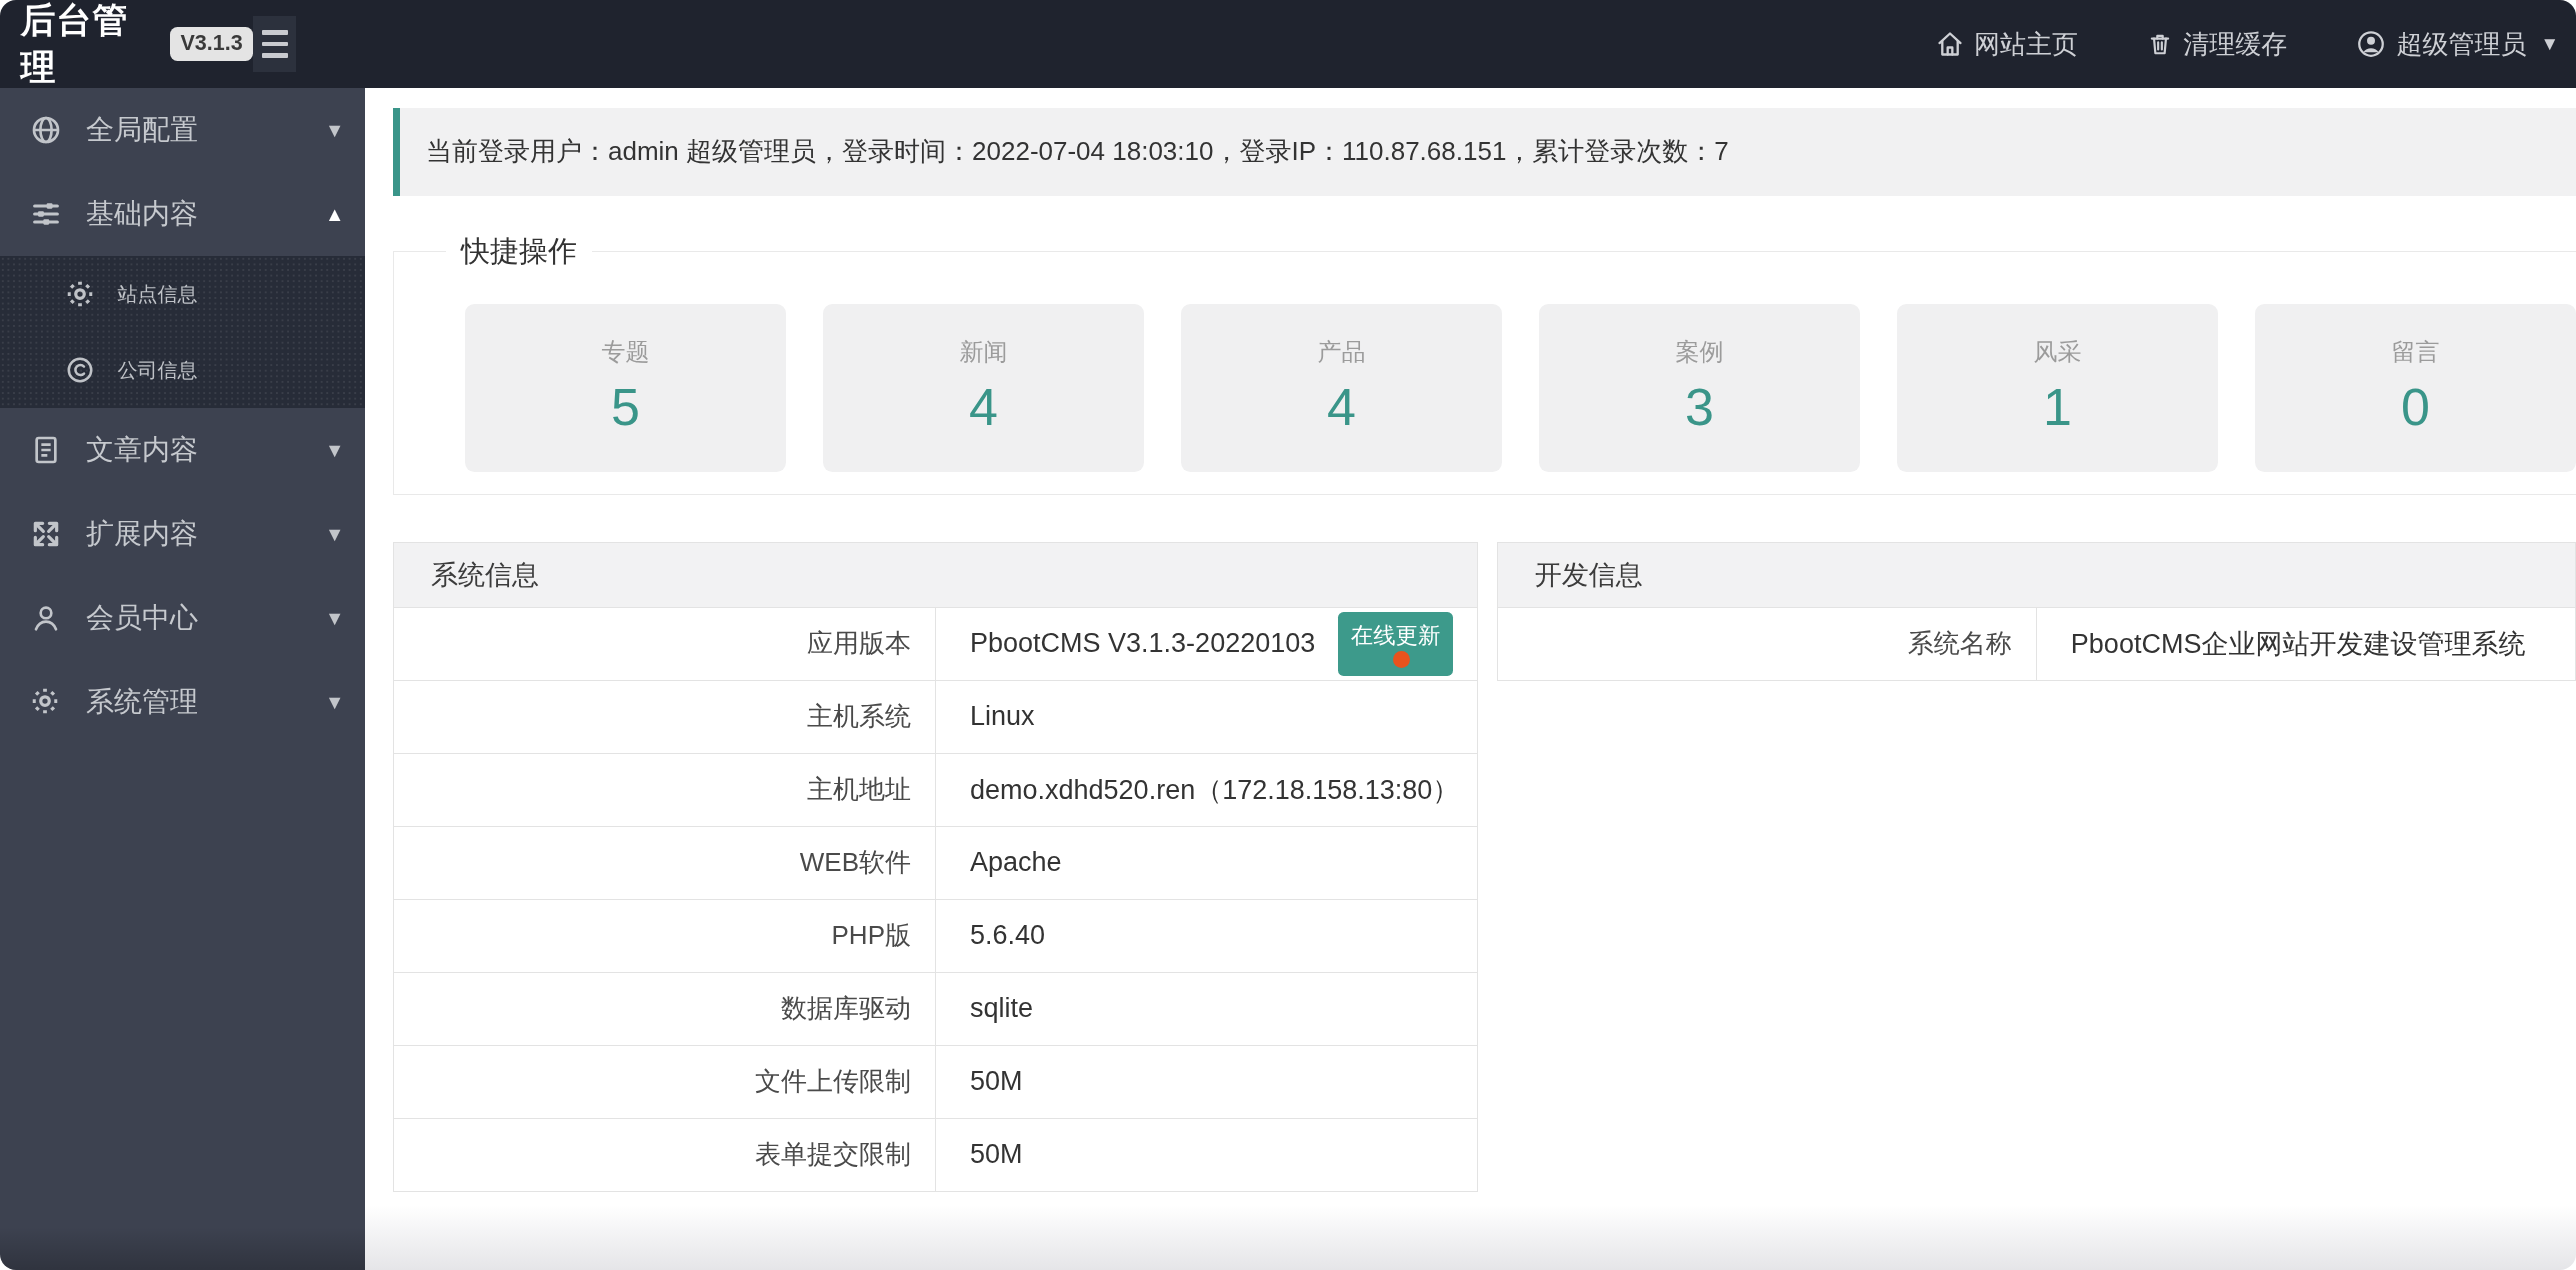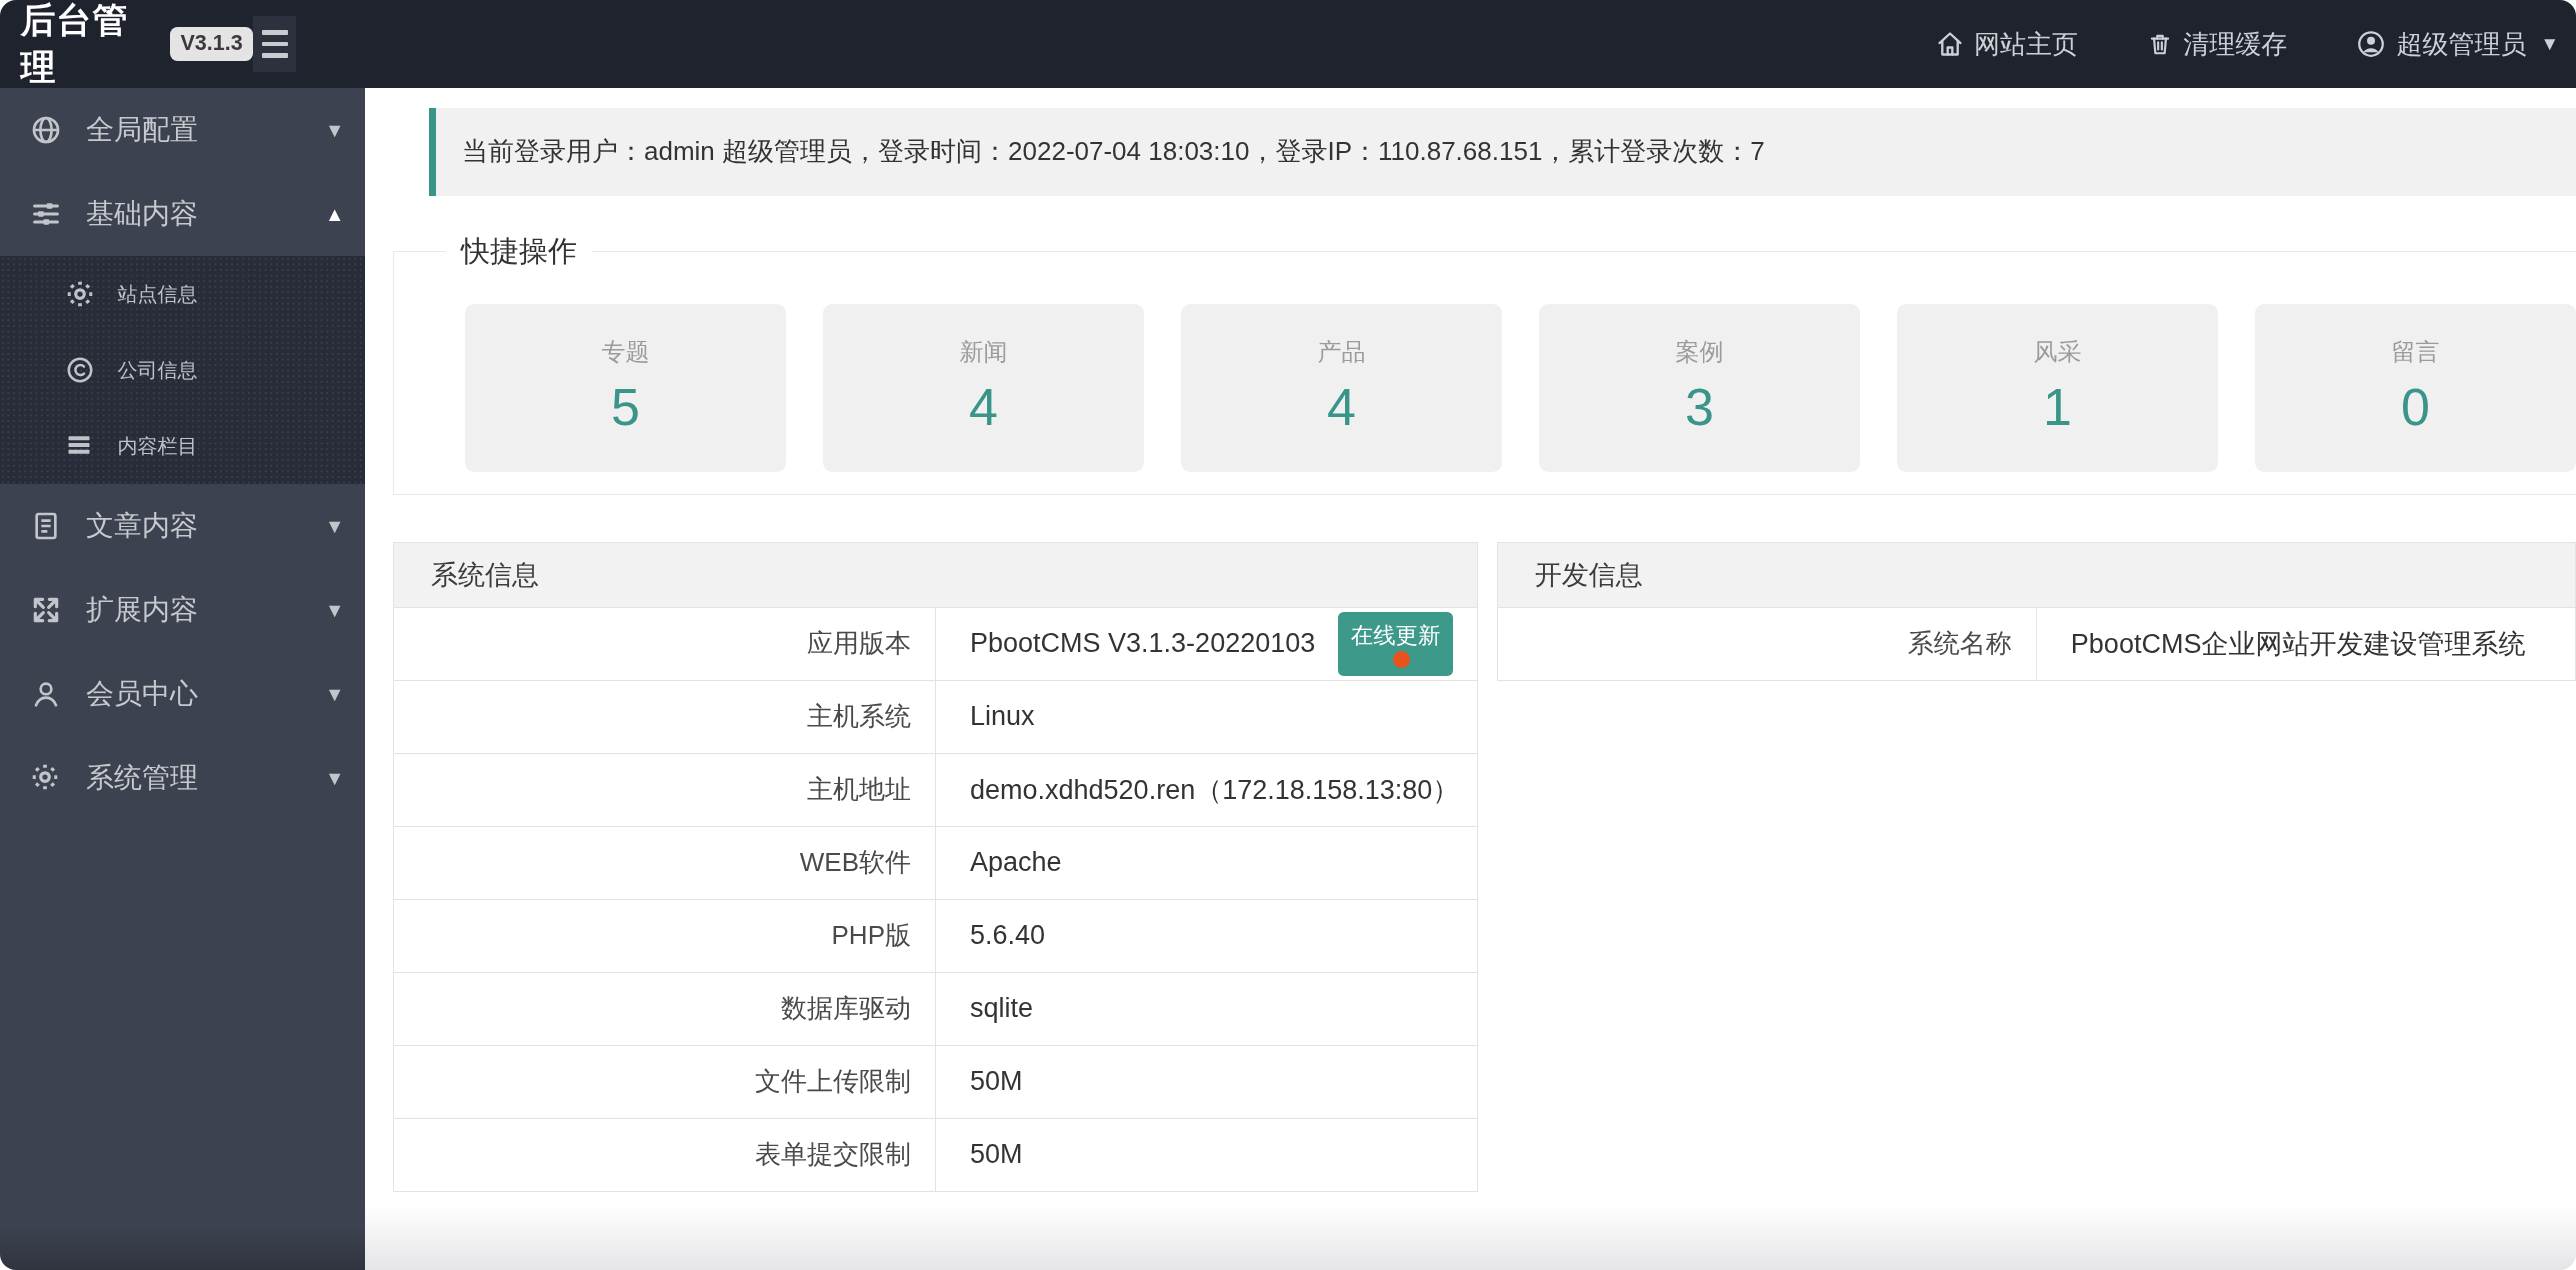--- a/index.html
+++ b/index.html
@@ -33,21 +33,21 @@
              background-size:5.6px 5.6px; }
   .sub-item { height:76px; display:flex; align-items:center; padding-left:65px; color:#bfc2c7; font-size:20px; cursor:pointer; }
   .sub-item .ico { width:30px; height:30px; margin-right:22.4px; flex:0 0 auto; color:#bfc2c7; }
 
   
   .main { position:absolute; top:88px; left:365px; right:0; bottom:0; background:#fff; padding-left:28px; overflow:hidden; }
   .main::after { content:""; position:absolute; left:0; right:0; bottom:0; height:65px;
                  background:linear-gradient(180deg, rgba(255,255,255,0), #e5e5e8); pointer-events:none; }
 
   .info-bar { margin-top:19.6px; height:88px; background:#f1f1f2; border-left:7.5px solid #3a9589;
-              display:flex; align-items:center; padding-left:26px; font-size:26px; color:#333;margin-left:36px; }
+              display:flex; align-items:center; padding-left:26px; font-size:26px; color:#333; }
 
   
   .quick { position:relative; border:0.9px solid #e9e9e9; border-right:none; margin-top:55px; }
   .quick-title { position:absolute; top:-22.4px; left:52px; background:#ffffff; padding:0 15px; font-size:29px; color:#333; line-height:45px; }
   .cards { display:flex; gap:17px; padding:52px 0 22.4px 51px; }
   .card { width:337px; height:168px; background:#f0f0f1; border-radius:9.4px; text-align:center; cursor:pointer;margin-left:20px; }
   .card-label { margin-top:32px; font-size:24px; color:#9b9b9b; }
   .card-num { margin-top:9.4px; font-size:52px; color:#3a9589; }
 
   
@@ -150,30 +150,20 @@
       </div>
       <div class="sub-item">
         <span class="ico">
           <svg width="30" height="30" viewBox="0 0 24 24" fill="none" stroke="currentColor" stroke-width="2">
               <circle cx="12" cy="12" r="9"></circle>
               <path d="M15.2 9.2a4 4 0 1 0 0 5.6" stroke-linecap="round"></path>
             </svg>
         </span>
         <span>公司信息</span>
       </div>
-      <div class="sub-item">
-        <span class="ico">
-          <svg width="28" height="28" viewBox="0 0 24 24" fill="currentColor">
-              <rect x="3" y="4.5" width="18" height="3.4" rx="0.6"></rect>
-              <rect x="3" y="10.3" width="18" height="3.4" rx="0.6"></rect>
-              <rect x="3" y="16.1" width="18" height="3.4" rx="0.6"></rect>
-            </svg>
-        </span>
-        <span>内容栏目</span>
-      </div>
     </div>
     <div class="side-item">
       <span class="ico">
         <svg width="32" height="32" viewBox="0 0 24 24" fill="none" stroke="currentColor" stroke-width="2">
             <rect x="5" y="3" width="14" height="18" rx="1.5"></rect>
             <path d="M8.5 8h7M8.5 12h7M8.5 16h4.5"></path>
           </svg>
       </span>
       <span>文章内容</span>
       <span class="chev">▼</span>

